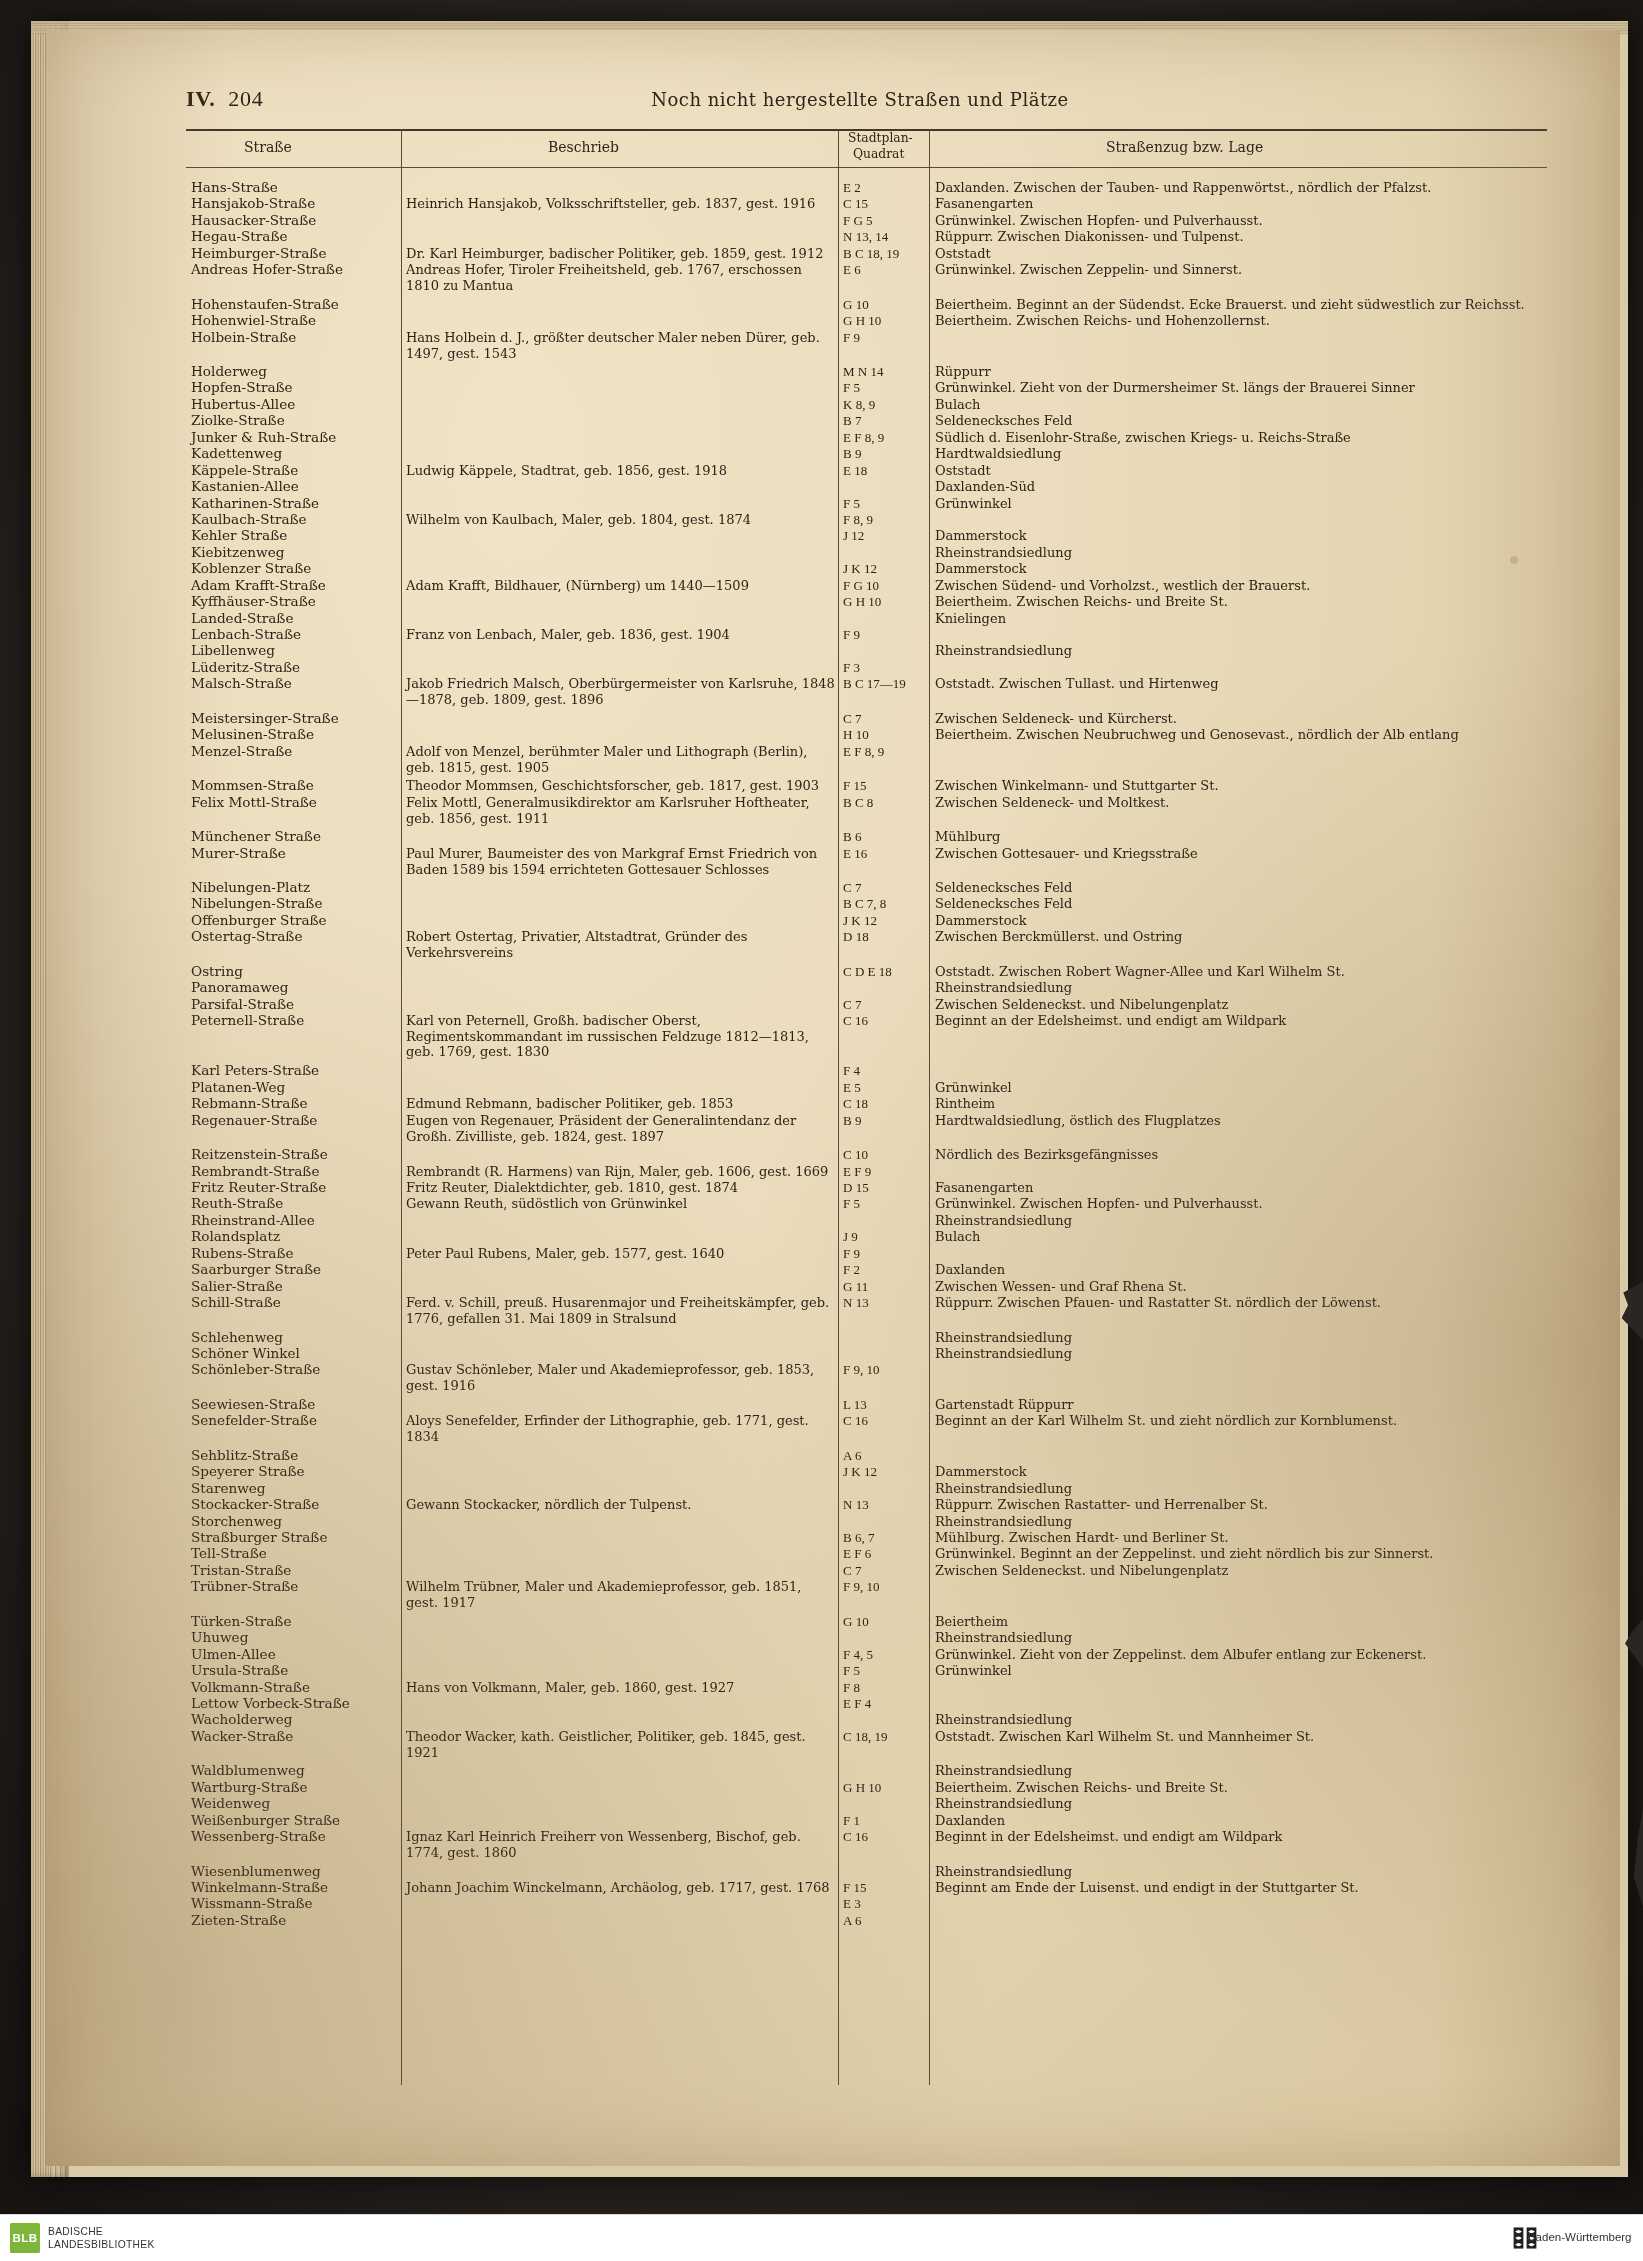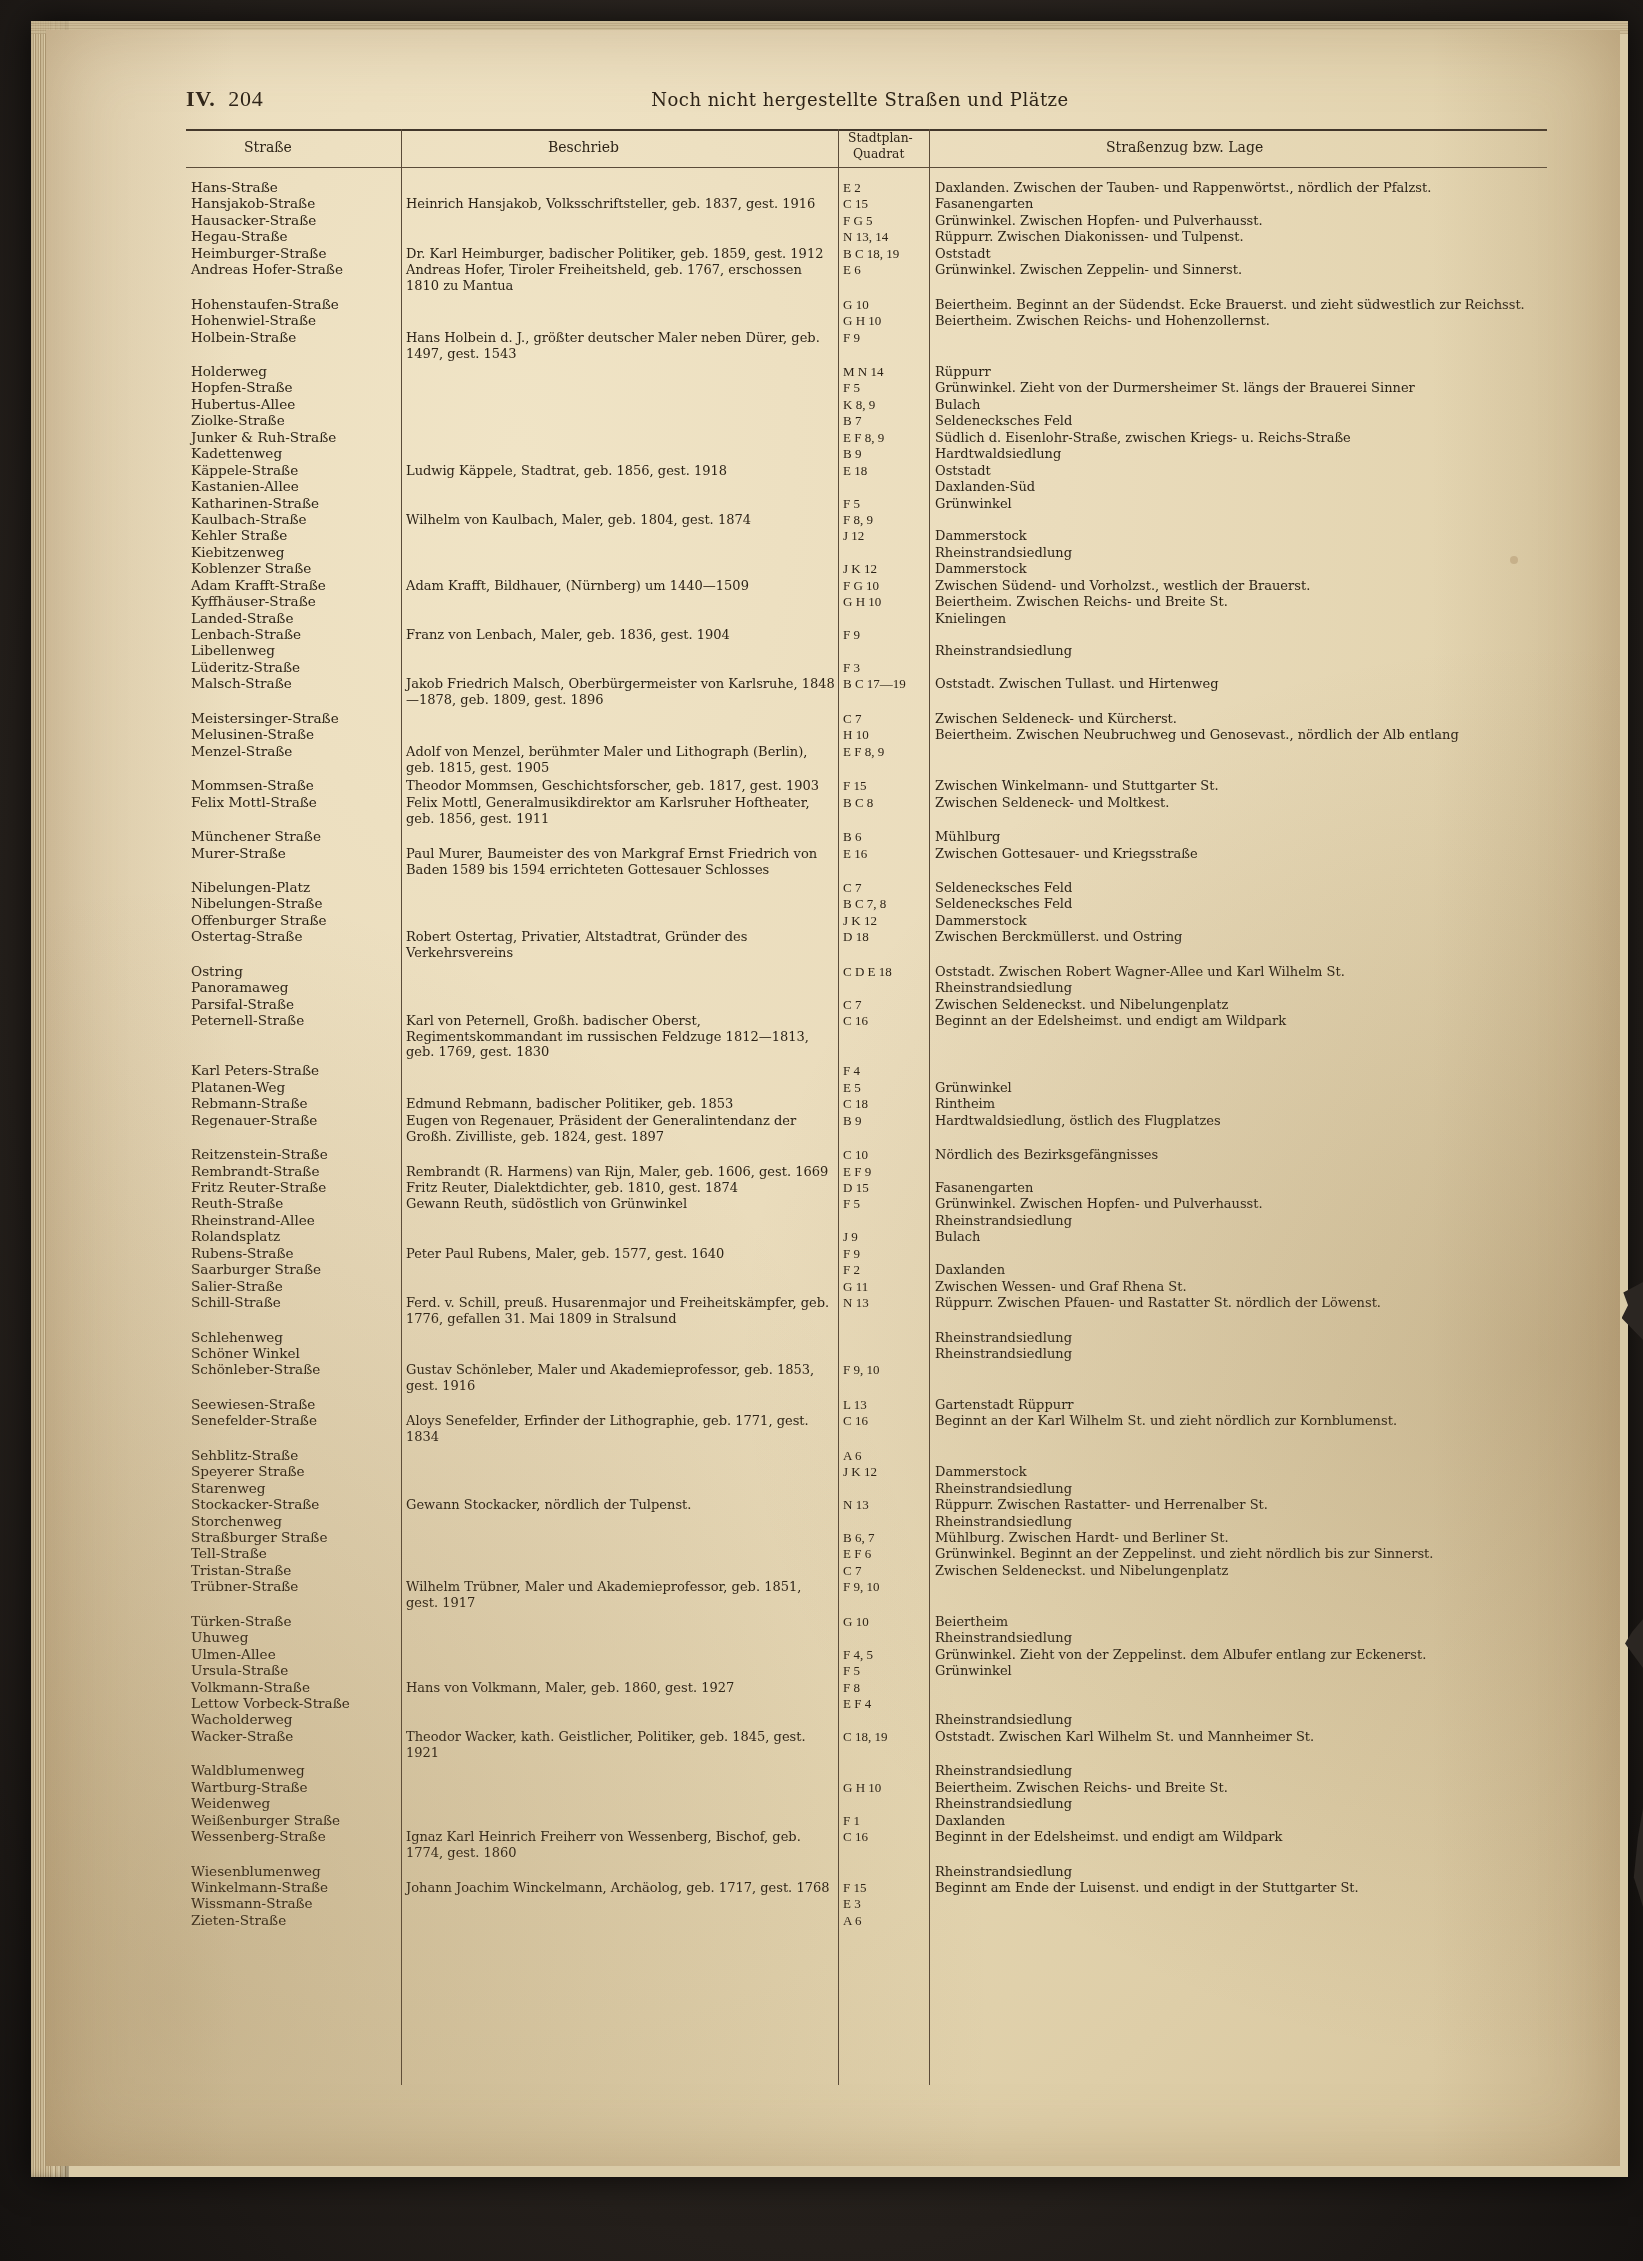--- a/index.html
+++ b/index.html
@@ -660,14 +660,34 @@
         </div>
     </div>
 
     <div class="smallmark"></div>
   </div>
 
   <div class="chip chip1"></div>
   <div class="chip chip2"></div>
   <div class="chip chip3"></div>
 
+  <div class="footbar">
+    <div class="blb">BLB</div>
+    <div class="blbtxt">
+      <div>BADISCHE</div>
+      <div>LANDESBIBLIOTHEK</div>
+    </div>
+    <div class="bwlogo">
+      <svg width="26" height="26" viewBox="0 0 32 32">
+        <rect x="2" y="3" width="12" height="26" fill="#222"></rect>
+        <rect x="18" y="3" width="12" height="26" fill="#222"></rect>
+        <path d="M4 8 q4 -4 8 0 q-4 4 -8 0Z" fill="#fff"></path>
+        <path d="M4 16 q4 -4 8 0 q-4 4 -8 0Z" fill="#fff"></path>
+        <path d="M4 24 q4 -4 8 0 q-4 4 -8 0Z" fill="#fff"></path>
+        <path d="M20 8 q4 -4 8 0 q-4 4 -8 0Z" fill="#fff"></path>
+        <path d="M20 16 q4 -4 8 0 q-4 4 -8 0Z" fill="#fff"></path>
+        <path d="M20 24 q4 -4 8 0 q-4 4 -8 0Z" fill="#fff"></path>
+      </svg>
+    </div>
+    <div class="bwtxt">Baden-Württemberg</div>
+  </div>
 </div>
 
 
 </body></html>

